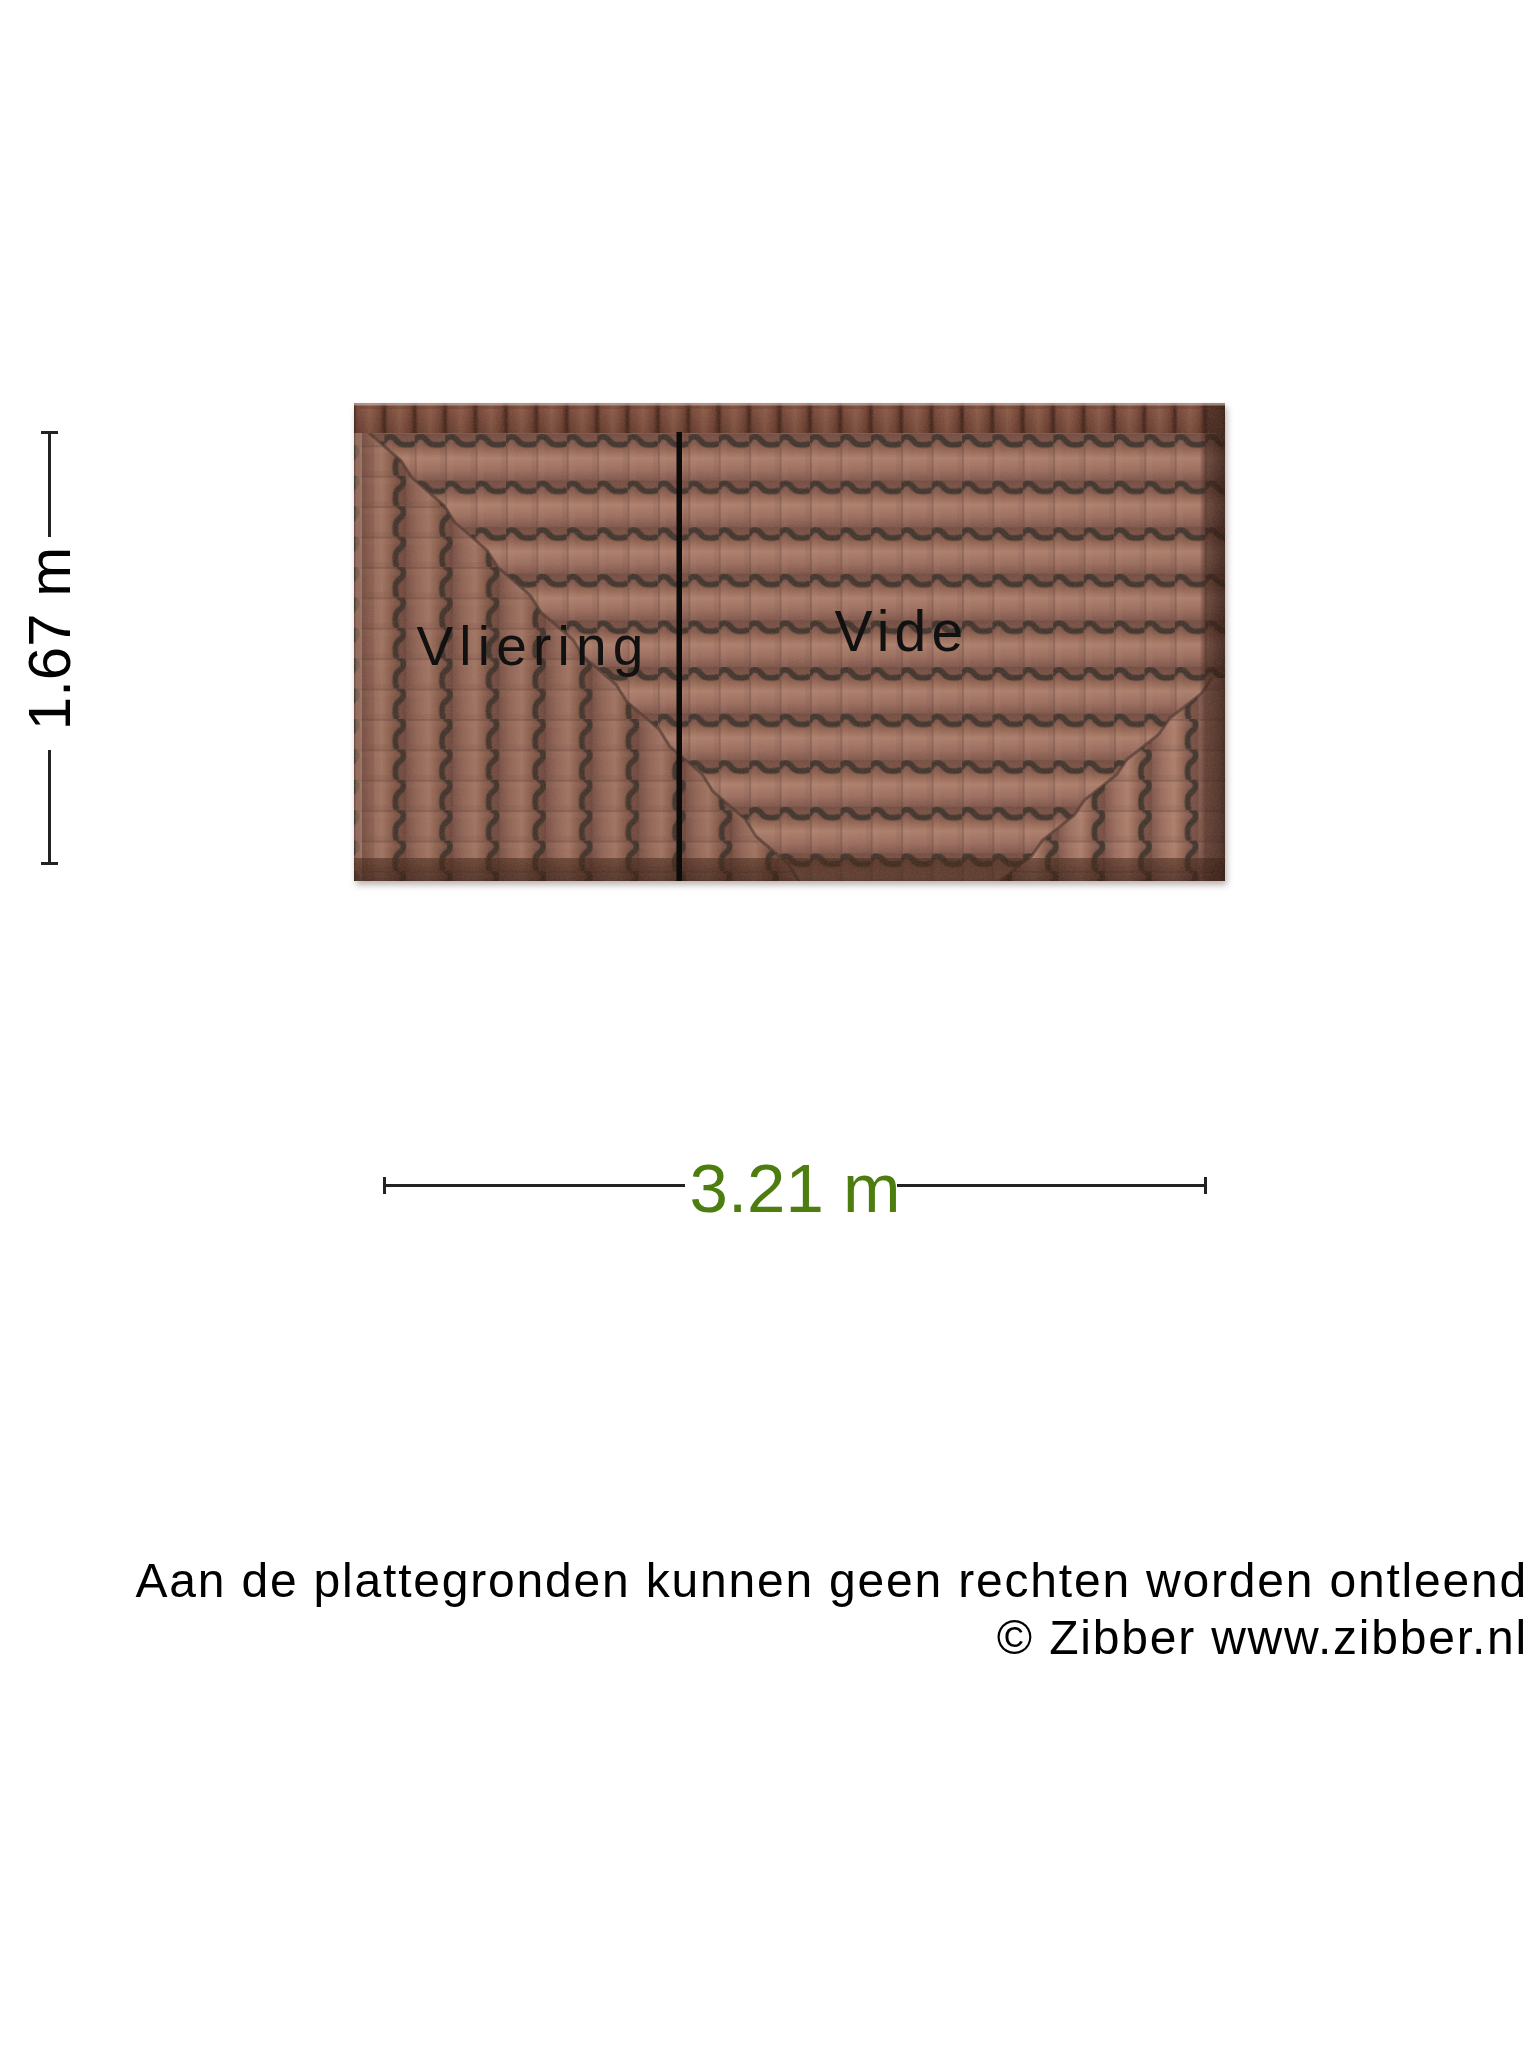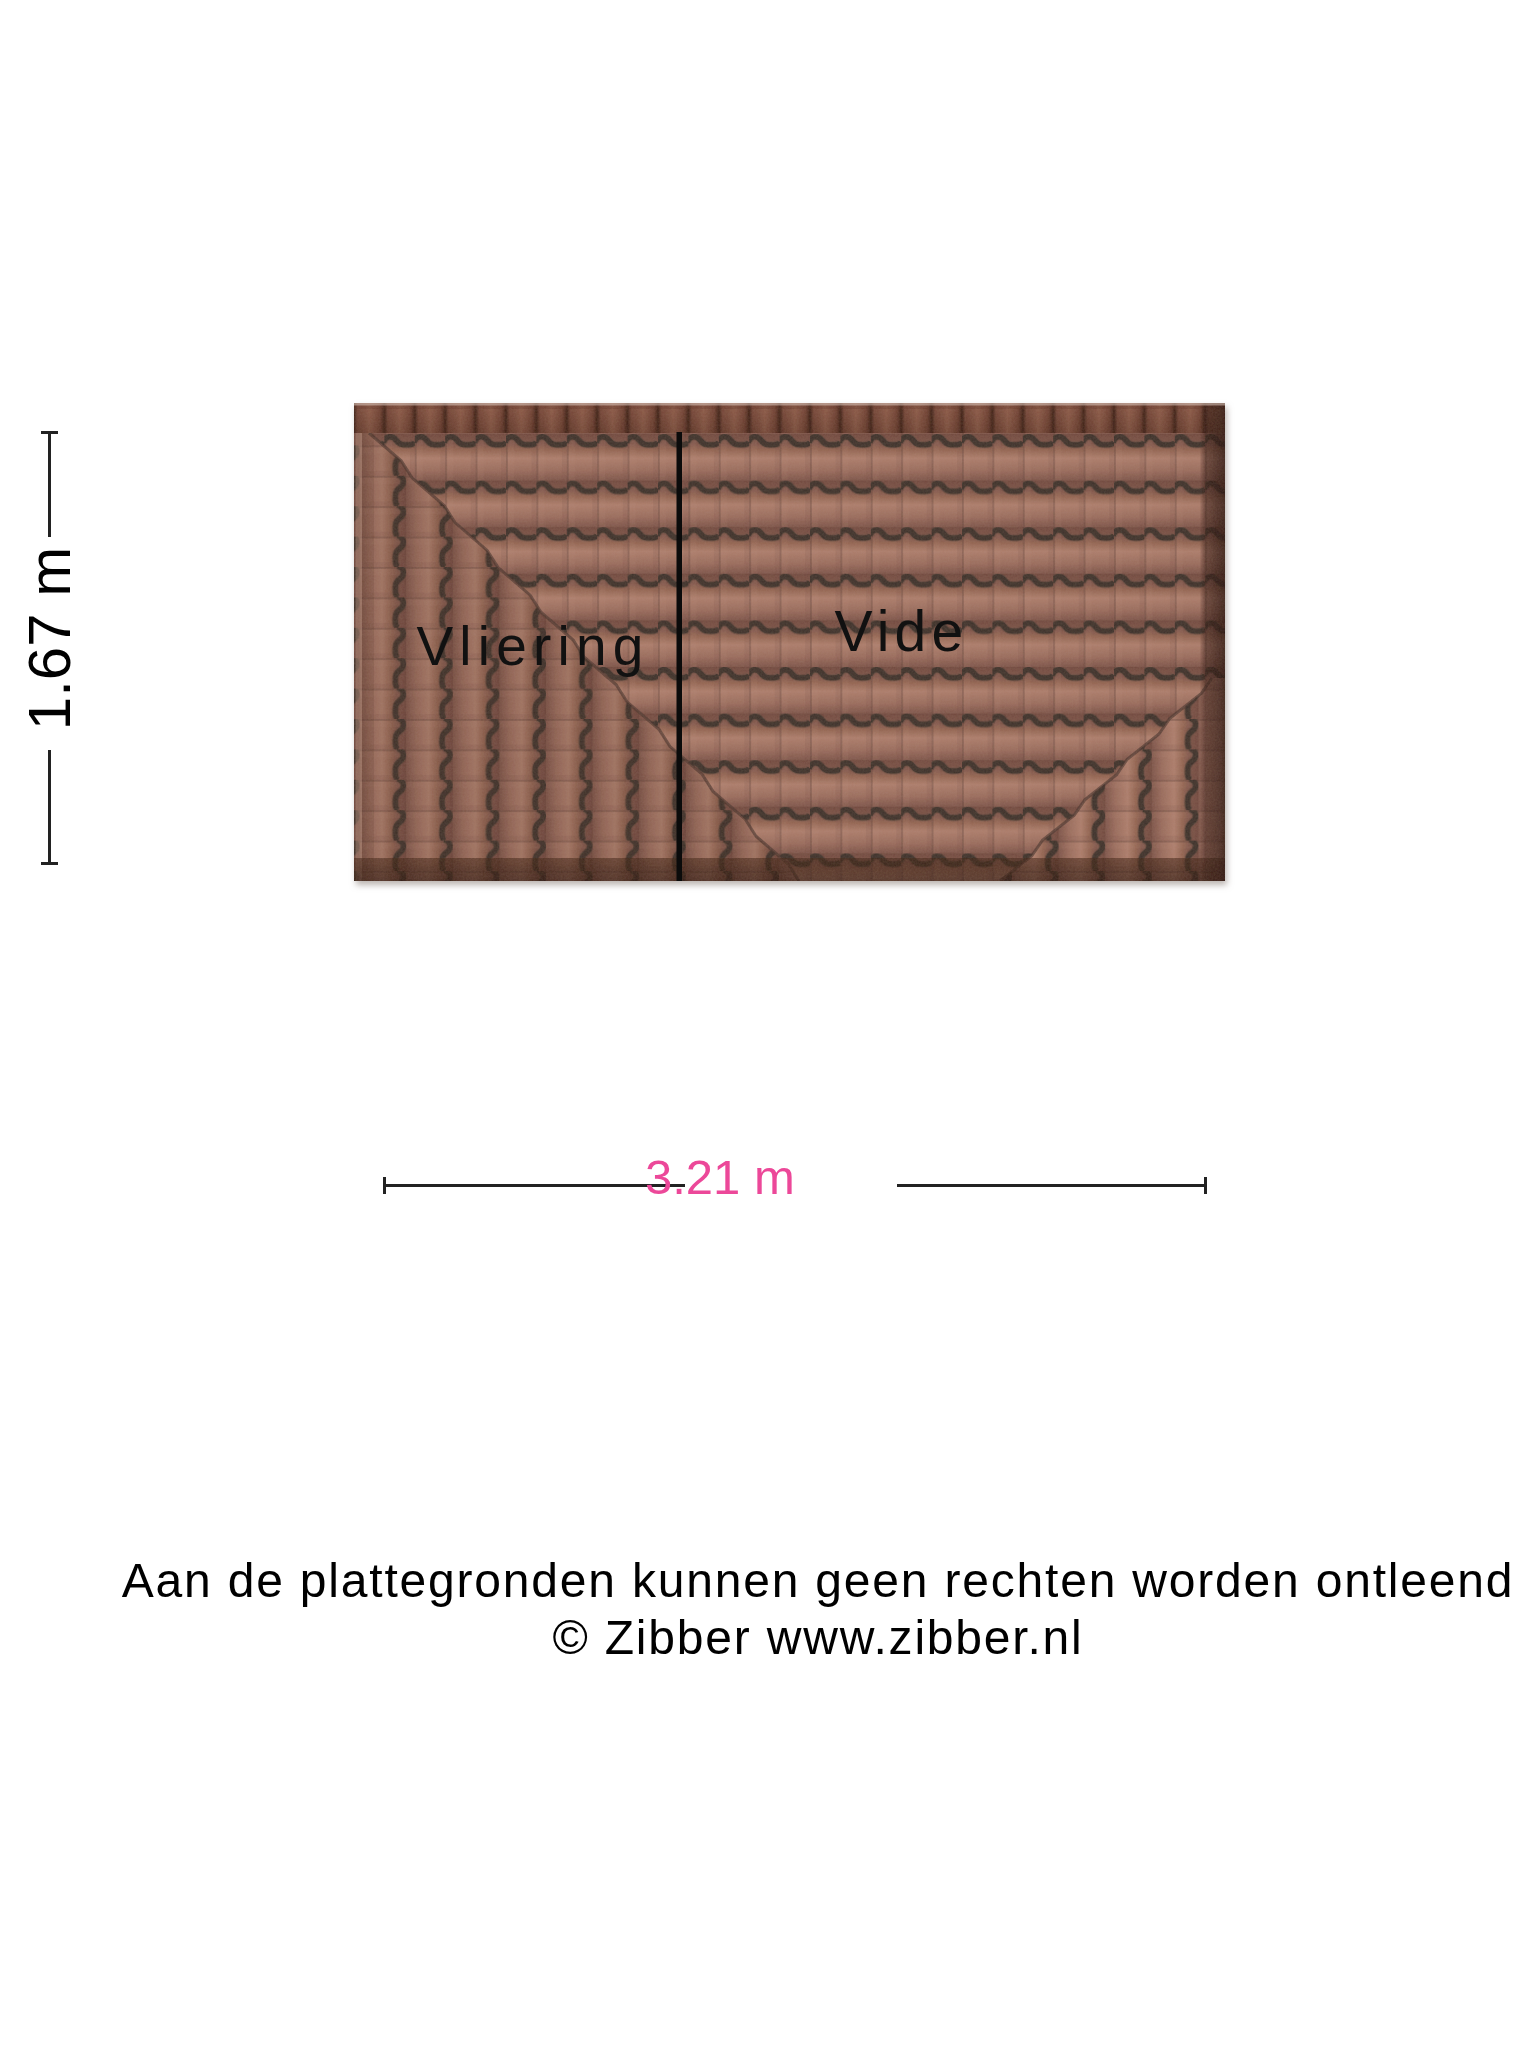--- a/index.html
+++ b/index.html
@@ -115,19 +115,19 @@
 <div class="abs" style="left:-66px;top:608px;width:230px;height:61px;line-height:61px;transform:rotate(-90deg);text-align:center;font-size:60px;color:#000;">1.67&nbsp;m</div>
 
 <div class="abs" style="left:47.5px;top:750px;width:3px;height:114px;background:#222;"></div>
 
 <div class="abs" style="left:40.5px;top:862px;width:17px;height:3px;background:#222;"></div>
 
 <div class="abs" style="left:383px;top:1176.5px;width:3px;height:17px;background:#222;"></div>
 
 <div class="abs" style="left:384px;top:1183.5px;width:301px;height:3px;background:#222;"></div>
 
-<div class="abs" style="left:645px;top:1149px;width:300px;text-align:left;font-size:49px;color:#ec4899;">3.21&nbsp;m</div>
+<div class="abs" style="left:645px;top:1149px;width:300px;text-align:center;font-size:69px;color:#4d7c0f;">3.21&nbsp;m</div>
 
 <div class="abs" style="left:897px;top:1183.5px;width:308px;height:3px;background:#222;"></div>
 
 <div class="abs" style="left:1204px;top:1176.5px;width:3px;height:17px;background:#222;"></div>
 
-<div class="abs" style="left:100px;top:1553px;width:1436px;text-align:center;font-size:48px;line-height:56.5px;letter-spacing:1.8px;color:#000;">Aan de plattegronden kunnen geen rechten worden ontleend<br>© Zibber www.zibber.nl</div>
+<div class="abs" style="left:92px;top:1553px;width:1436px;text-align:right;font-size:48px;line-height:56.5px;letter-spacing:1.8px;color:#000;">Aan de plattegronden kunnen geen rechten worden ontleend<br>© Zibber www.zibber.nl</div>
 
 </body></html>

